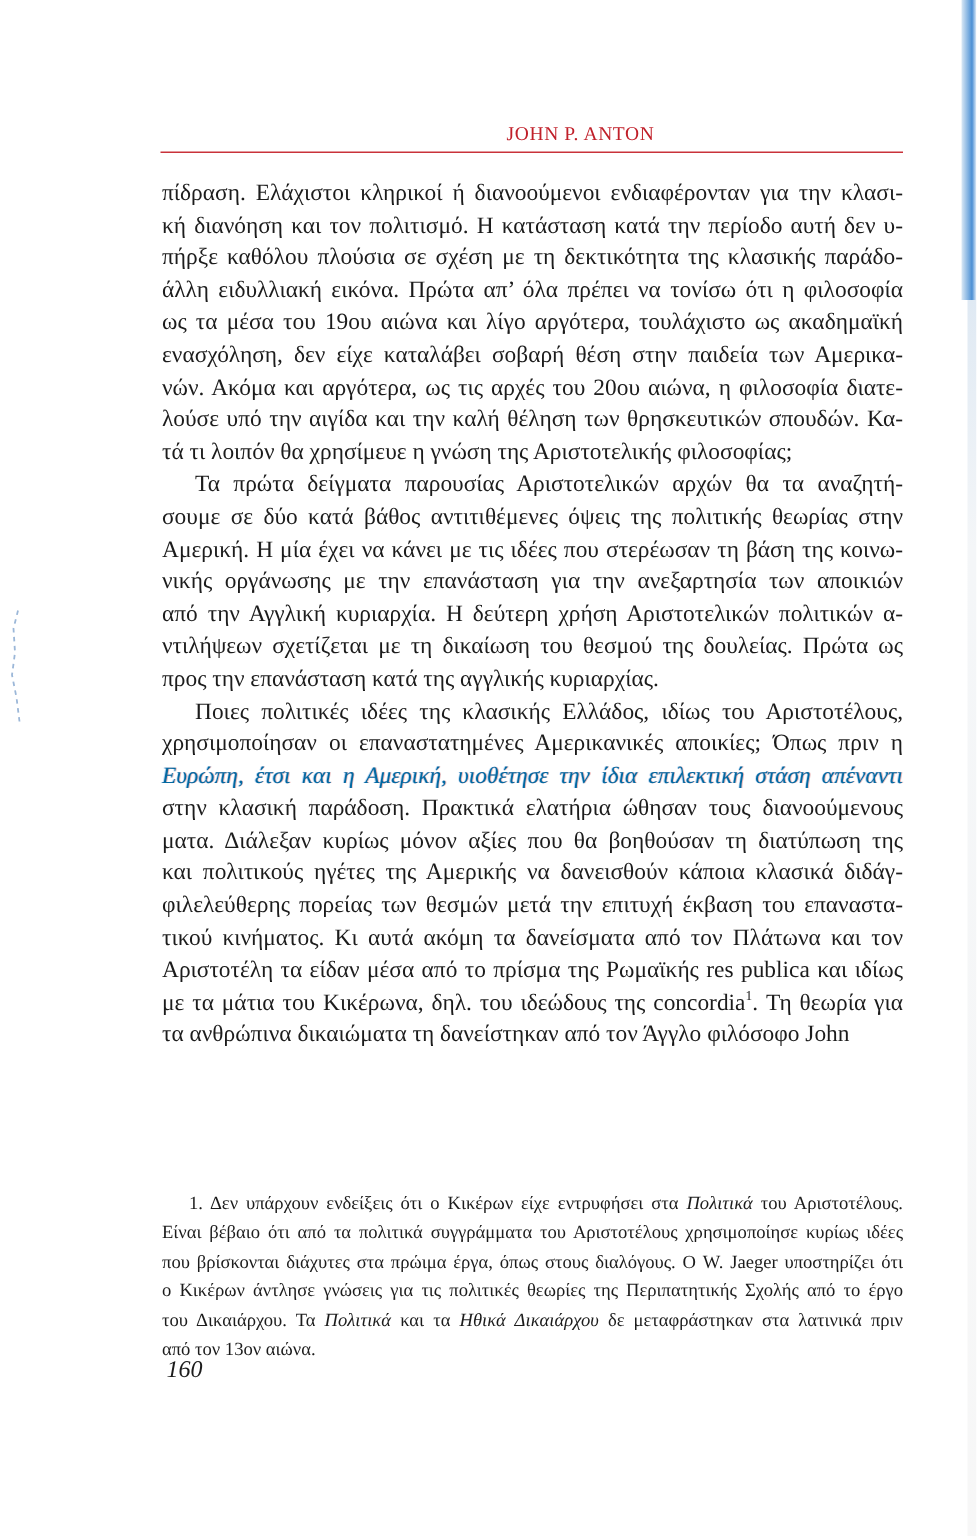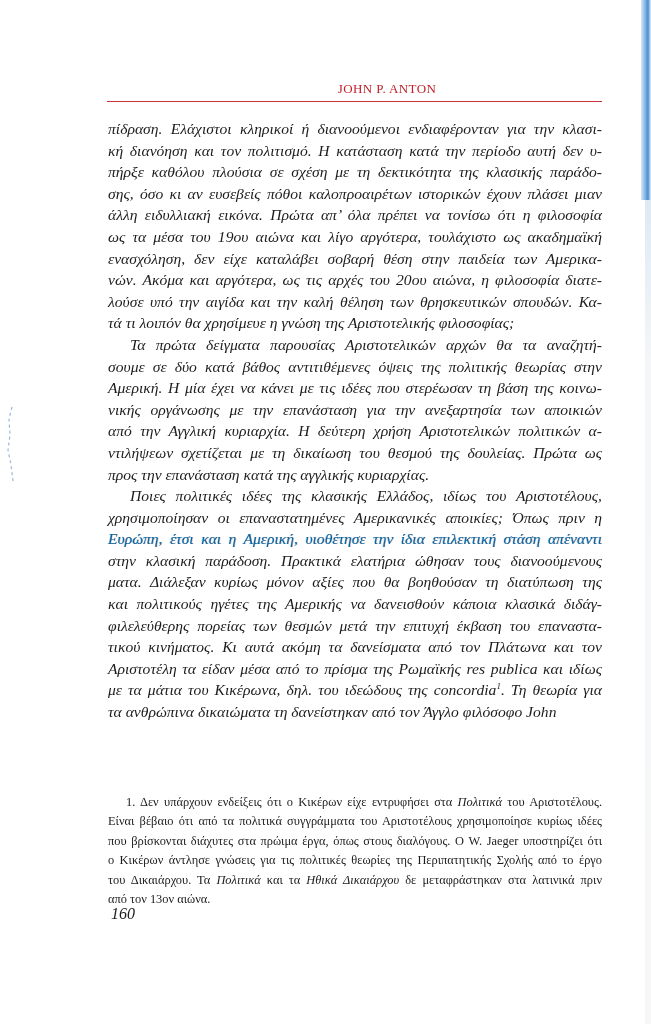--- a/index.html
+++ b/index.html
@@ -24,21 +24,21 @@
   }
   .running-head span { position: relative; left: 50px; margin-left: 23px; }
   .head-rule {
     position: absolute; left: 107px; top: 101px; width: 495px; height: 1px; background: #c9323a;
   }
   .body-text {
     position: absolute; left: 108px; top: 118px; width: 494px;
     font-size: 15.6px; line-height: 21.6px; text-align: justify;
   }
   .body-text p { margin: 0; }
-  .body-text .line { display: block; white-space: nowrap; text-align-last: justify; text-align: justify; font-style: italic; }
+  .body-text .line { display: block; white-space: nowrap; text-align-last: justify; text-align: justify; }
   .body-text .line.last { text-align-last: left; }
   .indent { padding-left: 22px; }
   .highlight {
     font-style: italic; color: #0369a1;
     text-shadow: 0.6px 0 0 rgba(200,60,60,0.35), -0.6px 0 0 rgba(60,140,220,0.35);
   }
   .footnotes {
     position: absolute; left: 108px; top: 793px; width: 494px;
     font-size: 12.4px; line-height: 19.4px;
   }
@@ -64,21 +64,20 @@
 <div class="running-head">
   <span>JOHN P. ANTON</span>
 </div>
 <div class="head-rule"></div>
 
 <div class="body-text">
   <p>
     <span class="line">πίδραση. Ελάχιστοι κληρικοί ή διανοούμενοι ενδιαφέρονταν για την κλασι-</span>
     <span class="line">κή διανόηση και τον πολιτισμό. Η κατάσταση κατά την περίοδο αυτή δεν υ-</span>
     <span class="line">πήρξε καθόλου πλούσια σε σχέση με τη δεκτικότητα της κλασικής παράδο-</span>
-    <span class="line">σης, όσο κι αν ευσεβείς πόθοι καλοπροαιρέτων ιστορικών έχουν πλάσει μιαν</span>
     <span class="line">άλλη ειδυλλιακή εικόνα. Πρώτα απ’ όλα πρέπει να τονίσω ότι η φιλοσοφία</span>
     <span class="line">ως τα μέσα του 19ου αιώνα και λίγο αργότερα, τουλάχιστο ως ακαδημαϊκή</span>
     <span class="line">ενασχόληση, δεν είχε καταλάβει σοβαρή θέση στην παιδεία των Αμερικα-</span>
     <span class="line">νών. Ακόμα και αργότερα, ως τις αρχές του 20ου αιώνα, η φιλοσοφία διατε-</span>
     <span class="line">λούσε υπό την αιγίδα και την καλή θέληση των θρησκευτικών σπουδών. Κα-</span>
     <span class="line last">τά τι λοιπόν θα χρησίμευε η γνώση της Αριστοτελικής φιλοσοφίας;</span>
   </p>
   <p>
     <span class="line indent">Τα πρώτα δείγματα παρουσίας Αριστοτελικών αρχών θα τα αναζητή-</span>
     <span class="line">σουμε σε δύο κατά βάθος αντιτιθέμενες όψεις της πολιτικής θεωρίας στην</span>

